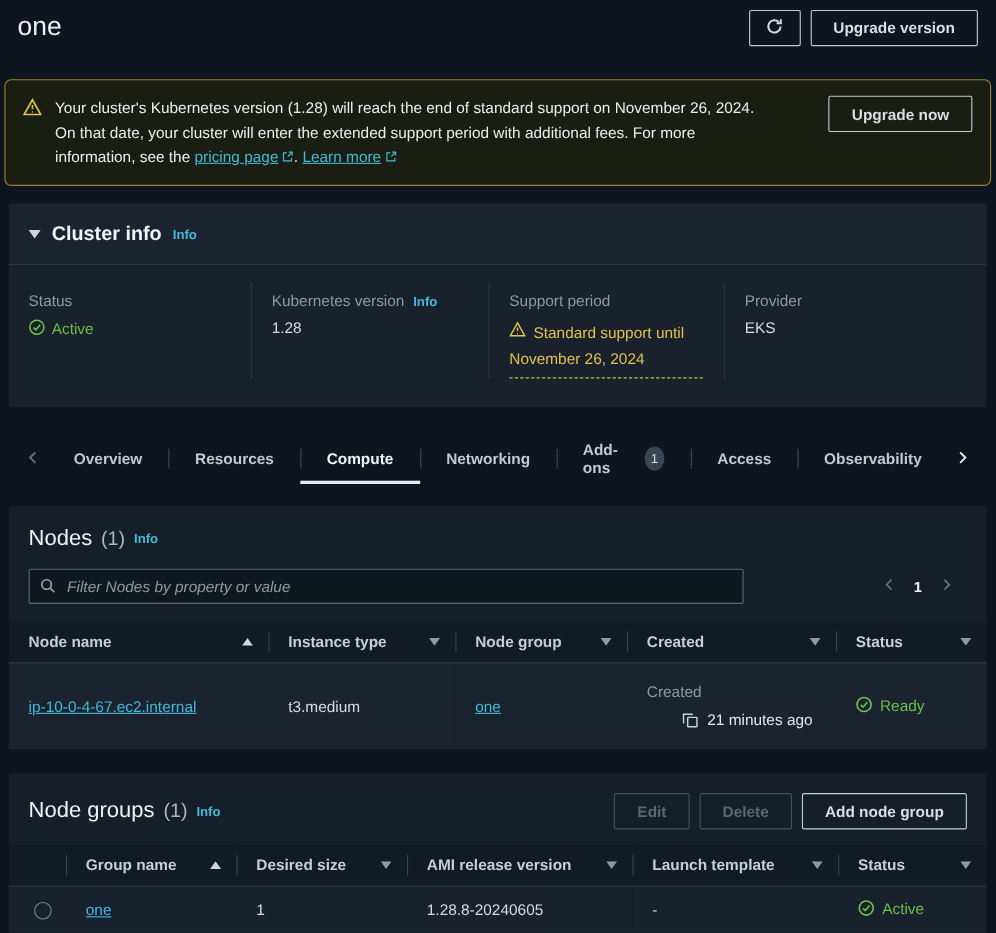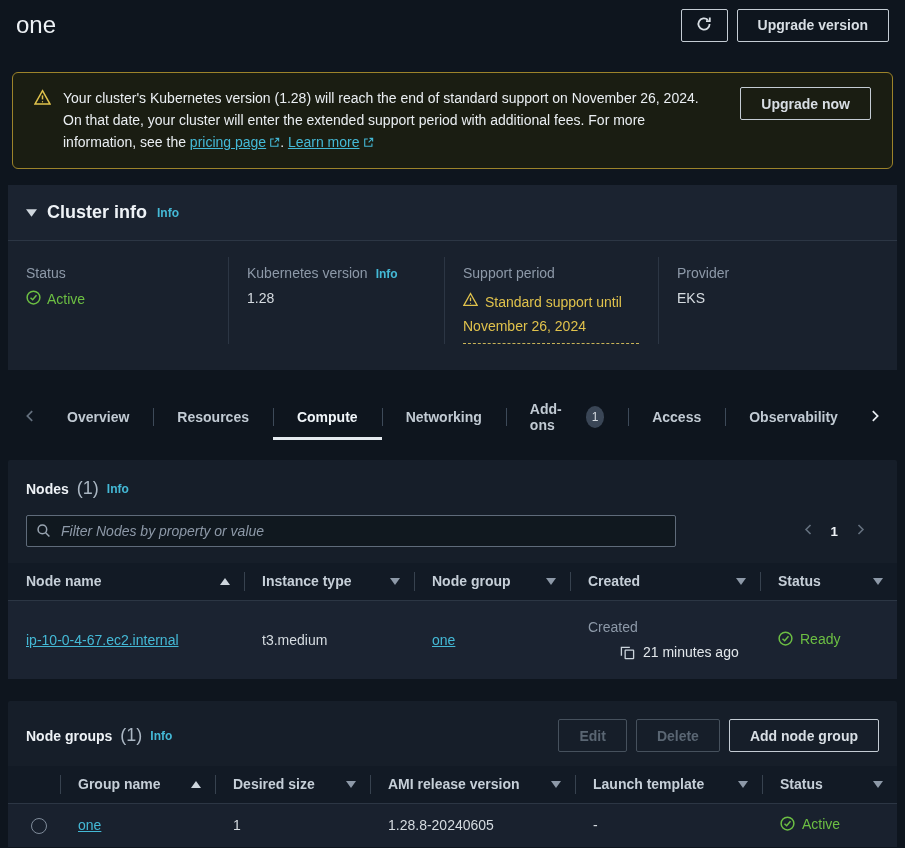--- a/index.html
+++ b/index.html
@@ -38,23 +38,23 @@
   .btn{
     display:inline-flex;align-items:center;justify-content:center;
     height:33px;padding:0 20px;border:1px solid var(--btn-border);
     border-radius:2px;color:#d8dee4;font-weight:700;font-size:14px;background:transparent;
   }
   .btn.icon-only{width:47px;padding:0;}
   .btn.disabled{border-color:#46515d;color:var(--btn-disabled);cursor:default;}
 
   
   .banner{
-    margin:22px 12px 16px;border:1px solid #9c832a;border-radius:6px;
+    margin:22px 4px 16px;border:1px solid #9c832a;border-radius:6px;
     background:#1a1d12;display:flex;align-items:flex-start;gap:12px;
-    padding:14px 21px;
+    padding:14px 16px;
   }
   .warn-icon{color:var(--yellow);flex:0 0 auto;margin-top:2px;}
   .banner-text{flex:1;line-height:22px;color:#eaeef2;}
   .link{color:var(--link);text-decoration:underline;}
   .ext-icon{margin-left:3px;vertical-align:-1px;}
   .banner .btn{margin-left:12px;flex:0 0 auto;}
 
   
   .panel{margin:12px 8px;background:var(--panel);border-radius:2px;}
   .cluster-header{display:flex;align-items:center;gap:10px;padding:17px 18px;background:var(--panel-band);}
@@ -94,21 +94,21 @@
   .badge{
     margin-left:9px;background:#3a4656;border-radius:50%;
     width:22px;height:22px;line-height:22px;text-align:center;
     font-size:12px;font-weight:400;color:var(--text);
   }
 
   
   .nodes-panel{margin-top:20px;}
   .groups-panel{margin-top:22px;}
   .panel-header{display:flex;align-items:center;gap:8px;padding:18px 18px 14px;}
-  .panel-header h2{font-size:14px;font-weight:700;color:var(--text-bright);}
+  .panel-header h2{font-size:20px;font-weight:400;color:var(--text-bright);}
   .panel-header .count{font-size:18px;font-weight:400;color:#aab6c2;}
   .panel-header .actions{margin-left:auto;display:flex;gap:9px;}
 
   .filter-row{display:flex;align-items:center;justify-content:space-between;padding:2px 18px 16px;}
   .search-box{position:relative;width:650px;}
   .search-box input{
     width:100%;height:32px;background:#10181f;border:1px solid #5f6b7a;border-radius:2px;
     color:var(--text);padding:0 10px 0 34px;font-size:14px;font-family:inherit;
   }
   .search-box input::placeholder{color:var(--muted);font-style:italic;}

